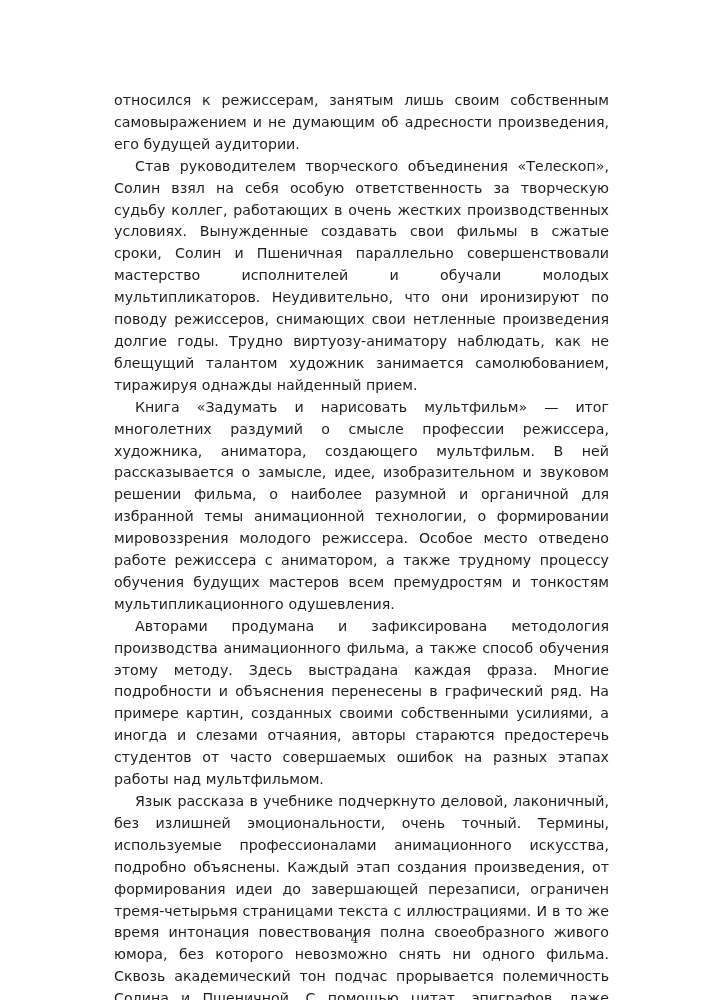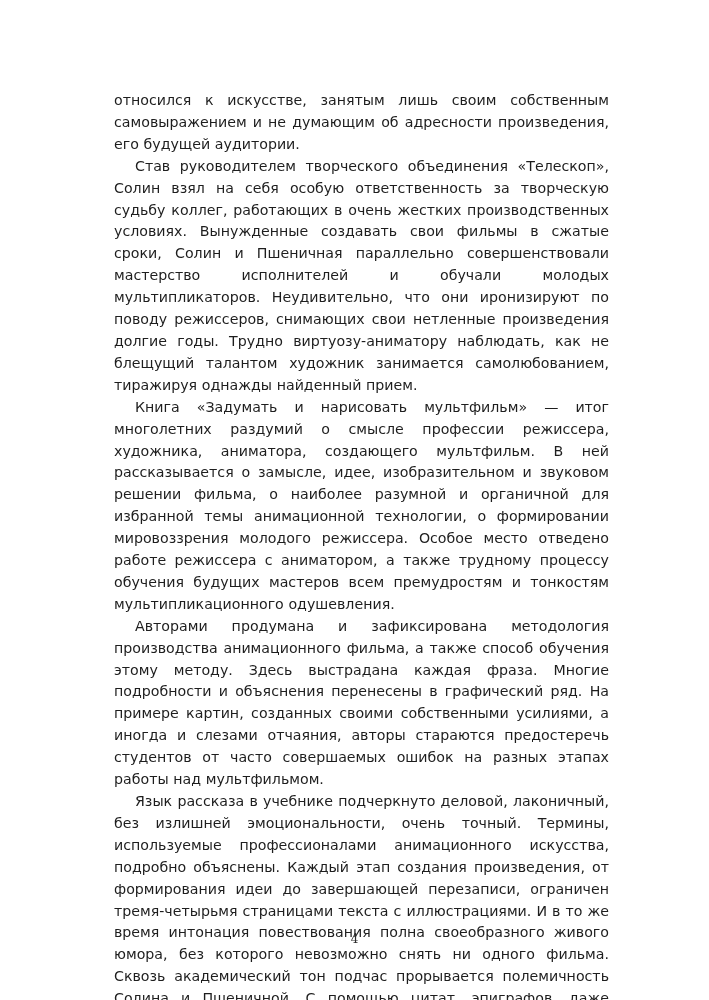--- a/index.html
+++ b/index.html
@@ -58,21 +58,21 @@
     color: #2a2a2a;
     line-height: 14px;
   }
 </style>
 </head>
 <body>
 
 <div class="page">
 
   <div class="text-block">
-    <p class="para first">относился к искусстве, занятым лишь своим собственным самовыражением и не думающим об адресности произведения, его будущей аудитории.</p>
+    <p class="para first">относился к режиссерам, занятым лишь своим собственным самовыражением и не думающим об адресности произведения, его будущей аудитории.</p>
     <p class="para">Став руководителем творческого объединения «Телескоп», Солин взял на себя особую ответственность за творческую судьбу коллег, работающих в очень жестких производственных условиях. Вынужденные создавать свои фильмы в сжатые сроки, Солин и Пшеничная параллельно совершенствовали мастерство исполнителей и обучали молодых мультипликаторов. Неудивительно, что они иронизируют по поводу режиссеров, снимающих свои нетленные произведения долгие годы. Трудно виртуозу-аниматору наблюдать, как не блещущий талантом художник занимается самолюбованием, тиражируя однажды найденный прием.</p>
     <p class="para">Книга «Задумать и нарисовать мультфильм» — итог многолетних раздумий о смысле профессии режиссера, художника, аниматора, создающего мультфильм. В ней рассказывается о замысле, идее, изобразительном и звуковом решении фильма, о наиболее разумной и органичной для избранной темы анимационной технологии, о формировании мировоззрения молодого режиссера. Особое место отведено работе режиссера с аниматором, а также трудному процессу обучения будущих мастеров всем премудростям и тонкостям мультипликационного одушевления.</p>
     <p class="para">Авторами продумана и зафиксирована методология производства анимационного фильма, а также способ обучения этому методу. Здесь выстрадана каждая фраза. Многие подробности и объяснения перенесены в графический ряд. На примере картин, созданных своими собственными усилиями, а иногда и слезами отчаяния, авторы стараются предостеречь студентов от часто совершаемых ошибок на разных этапах работы над мультфильмом.</p>
     <p class="para">Язык рассказа в учебнике подчеркнуто деловой, лаконичный, без излишней эмоциональности, очень точный. Термины, используемые профессионалами анимационного искусства, подробно объяснены. Каждый этап создания произведения, от формирования идеи до завершающей перезаписи, ограничен тремя-четырьмя страницами текста с иллюстрациями. И в то же время интонация повествования полна своеобразного живого юмора, без которого невозможно снять ни одного фильма. Сквозь академический тон подчас прорывается полемичность Солина и Пшеничной. С помощью цитат, эпиграфов, даже словаря терминов, прямо высказываясь по острым вопросам в оценке произведений мультипликации, авторы четко выражают свое отношение к подлинным и мнимым ценностям в искусстве.</p>
   </div>
 
   <div class="folio">4</div>
 
 </div>
 

